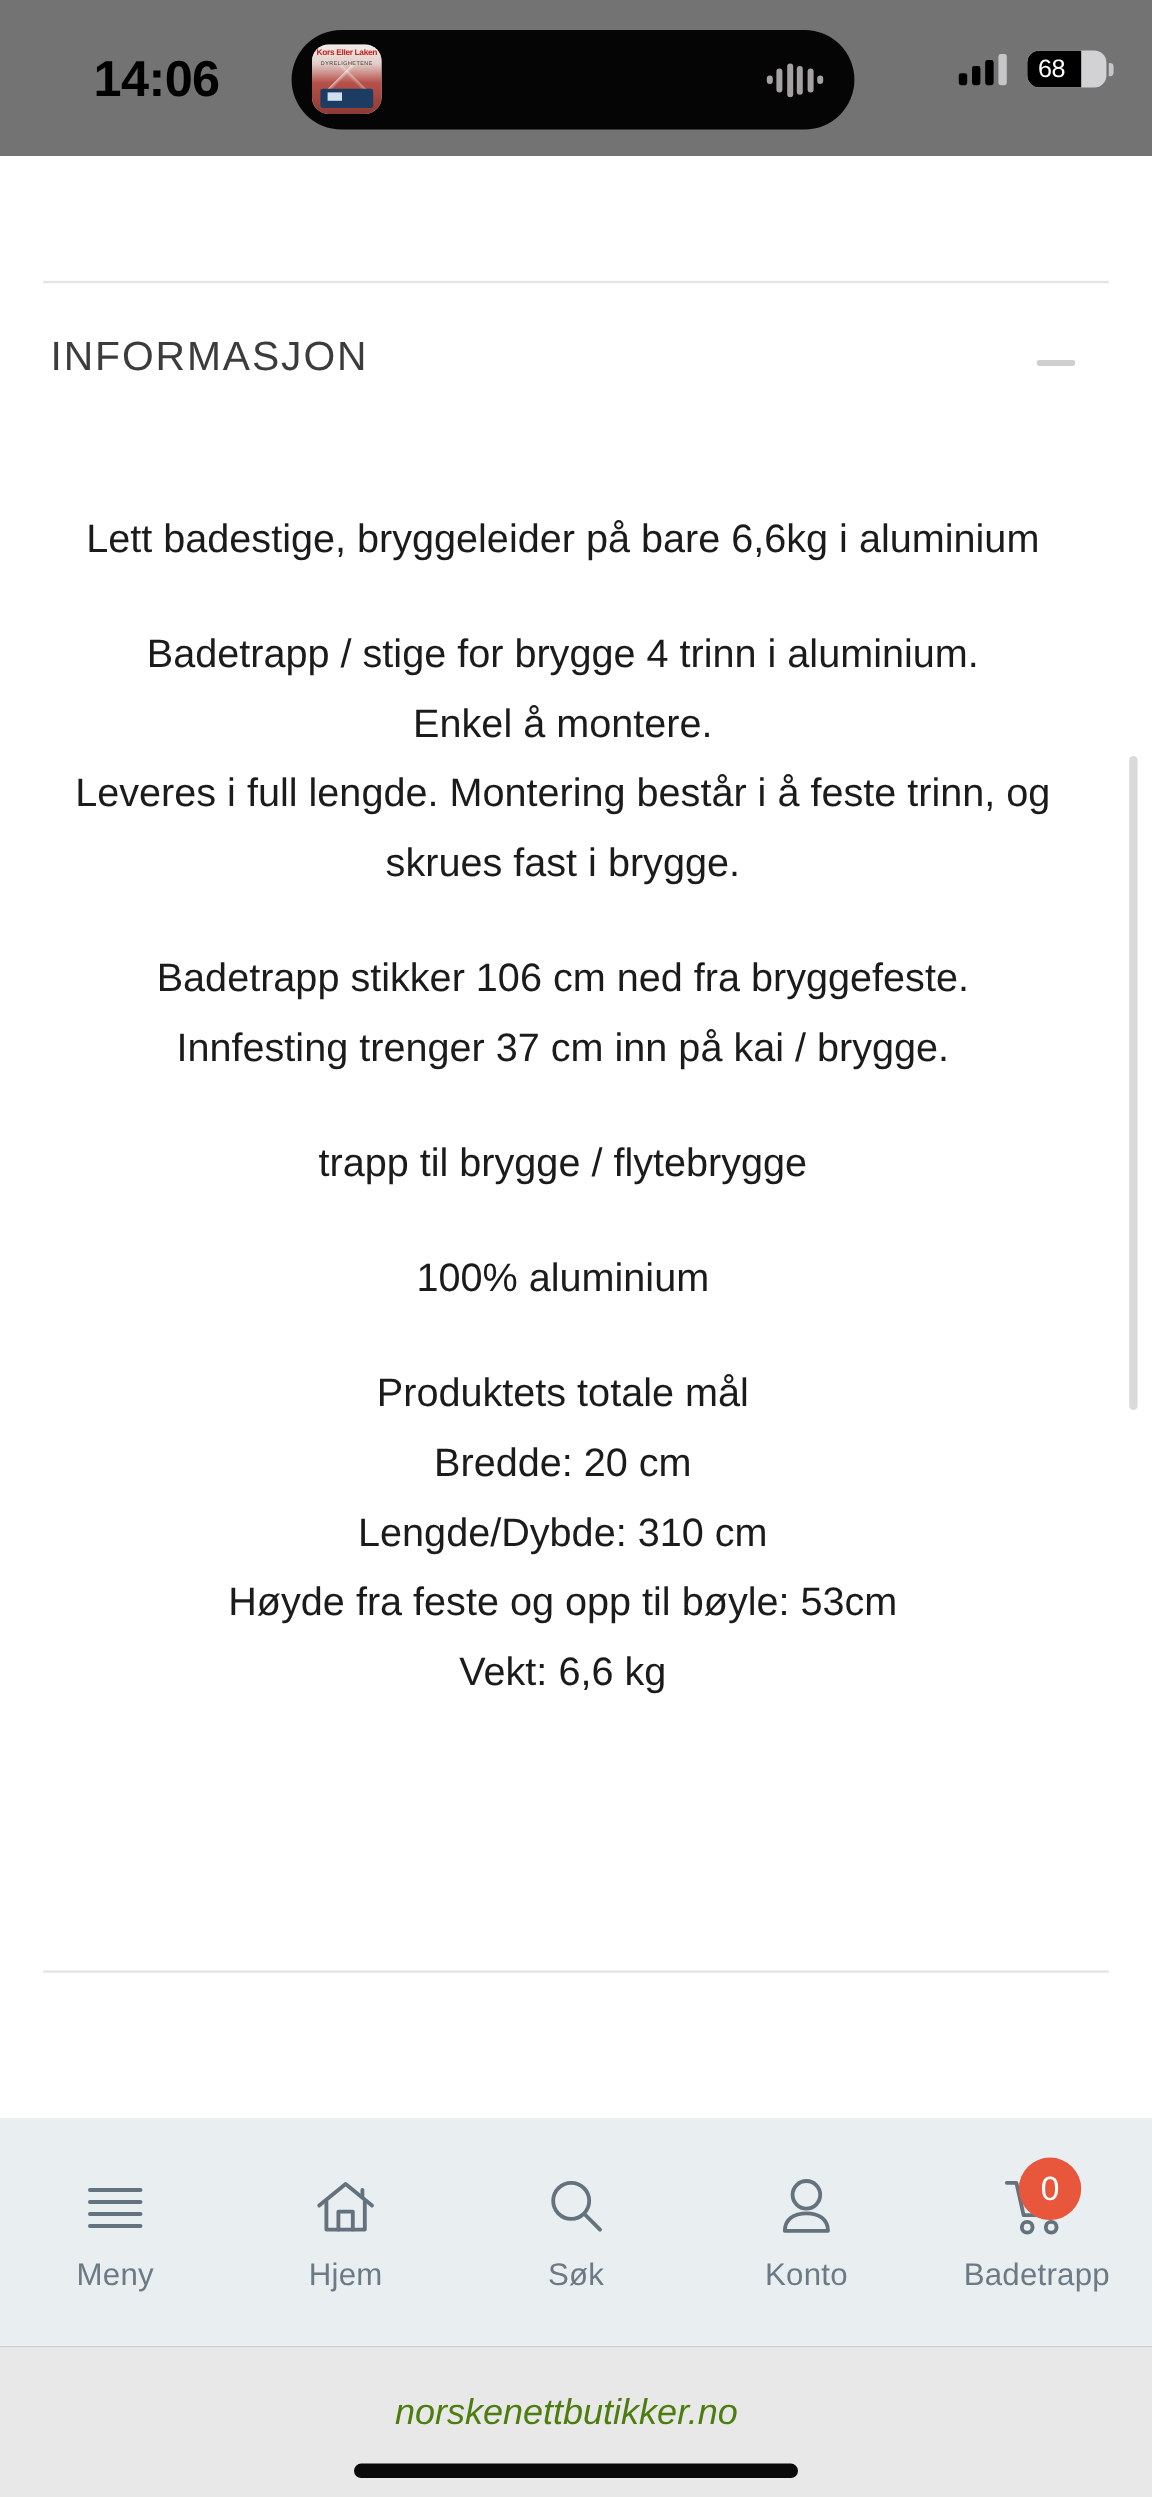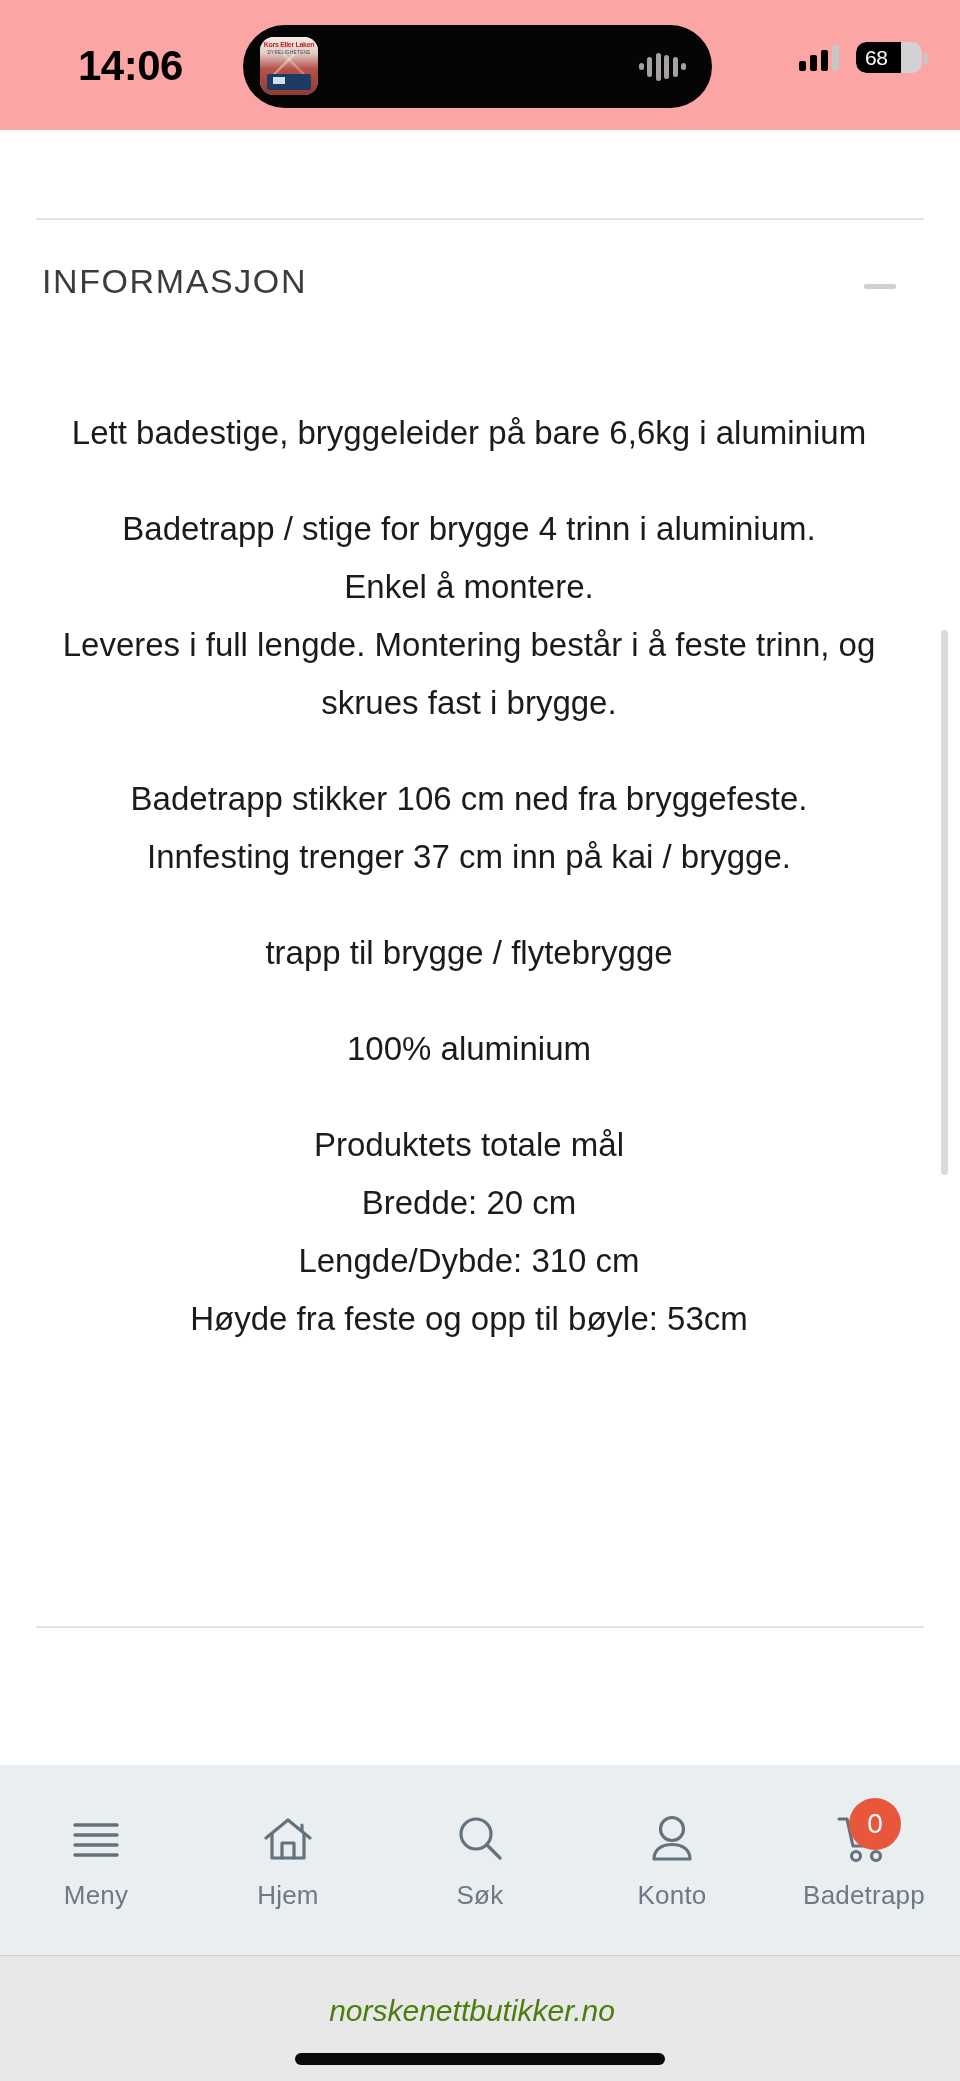--- a/index.html
+++ b/index.html
@@ -13,21 +13,21 @@
   #screen {
     position:relative;
     width:960px; height:2081px;
     background:#ffffff;
   }
 
   
   .status-bar {
     position:absolute; top:0; left:0;
     width:960px; height:130px;
-    background:#fca5a5;
+    background:#737373;
     z-index:20;
     padding-left:24px;
   }
   .status-time {
     position:absolute; left:78px; top:42px;
     font-size:42px; font-weight:bold;
     letter-spacing:-0.5px;
     color:#000000;
     font-family:"Liberation Sans", sans-serif;
   }
@@ -143,21 +143,21 @@
     transform:translateY(-50%);
     width:4px; height:11px;
     background:#c7c7c9;
     border-radius:0 3px 3px 0;
   }
   .battery-wrap { position:relative; }
 
   
   .content {
     position:absolute;
-    top:114px; left:0;
+    top:130px; left:0;
     width:960px; height:1635px;
     background:#ffffff;
   }
   .hr-top {
     position:absolute; left:36px; top:104px;
     width:888px; height:2px;
     background:#e4e4e4;
   }
   .hr-bottom {
     position:absolute; left:36px; top:1512px;
@@ -349,20 +349,21 @@
         <span class="ln">trapp til brygge / flytebrygge</span>
       </p>
       <p>
         <span class="ln">100% aluminium</span>
       </p>
       <p>
         <span class="ln">Produktets totale mål</span>
         <span class="ln">Bredde: 20 cm</span>
         <span class="ln">Lengde/Dybde: 310 cm</span>
         <span class="ln">Høyde fra feste og opp til bøyle: 53cm</span>
+        <span class="ln">Vekt: 6,6 kg</span>
       </p>
     </div>
 
     <div class="hr-bottom"></div>
 
     <div class="scrollbar-track"></div>
   </div>
 
   <div class="scrollbar-thumb"></div>
 

